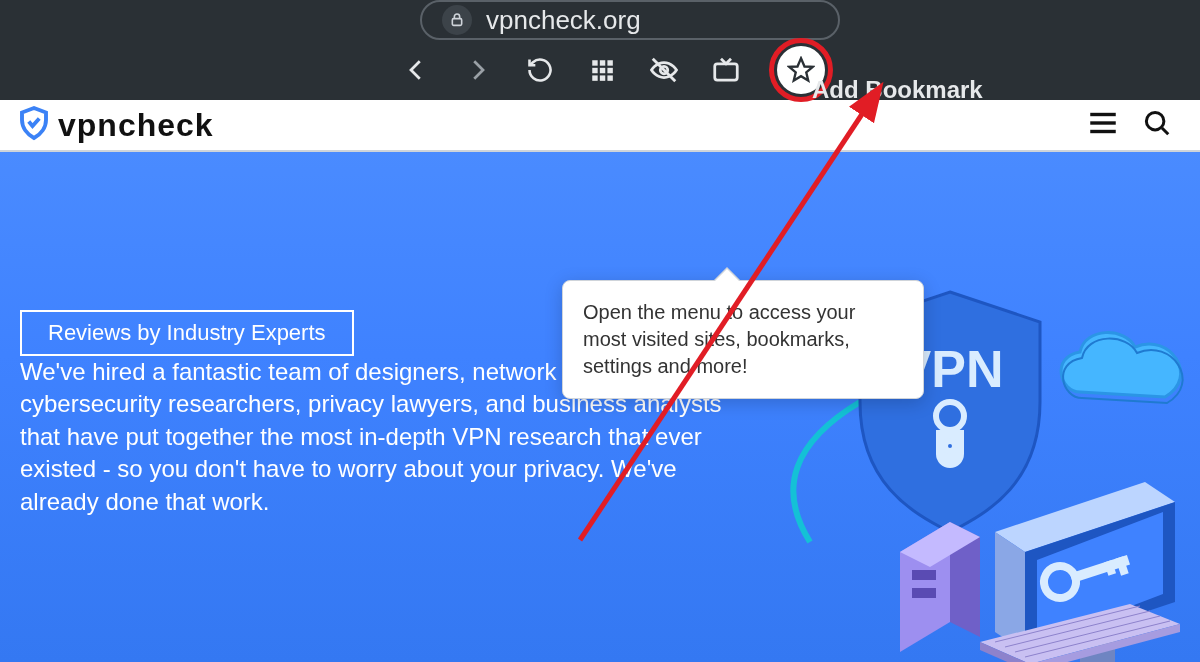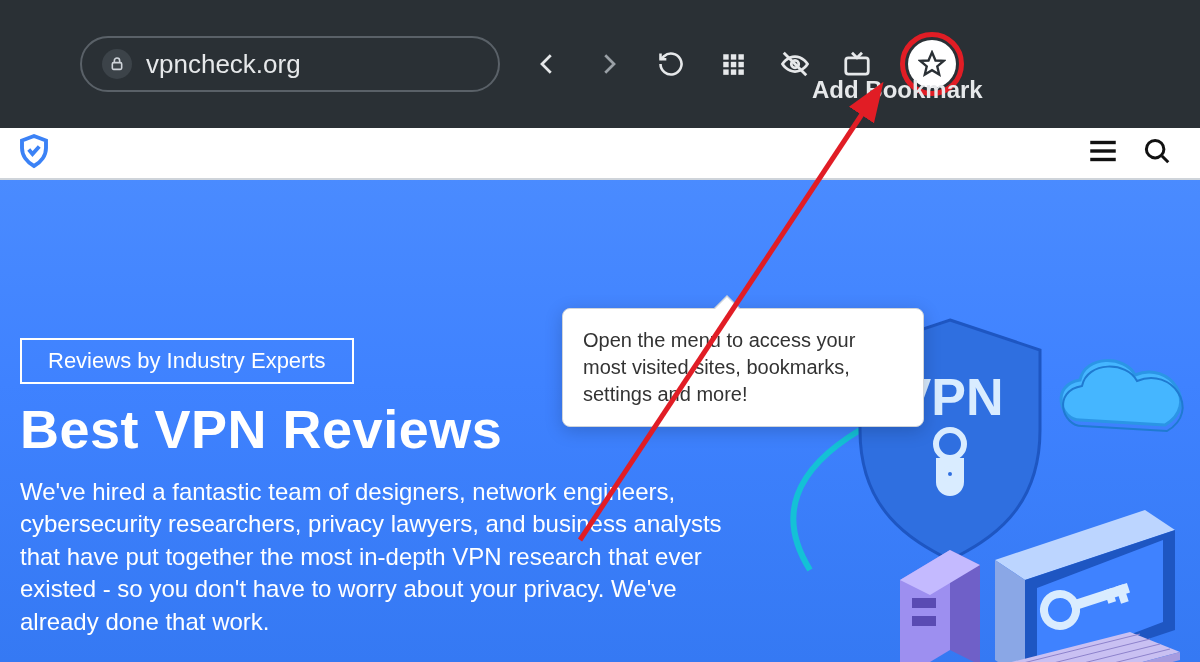--- a/index.html
+++ b/index.html
@@ -12,21 +12,21 @@
     --page-blue:#3b82f6;
     --page-blue-dark:#2f6fe0;
     --white:#ffffff;
     --red:#e11d25;
     --tooltip-bg:#ffffff;
     --tooltip-border:#cfd4da;
     --badge-bg:#277cff;
   }
   html,body{margin:0;padding:0;width:1200px;height:662px;overflow:hidden;font-family:"Segoe UI",Arial,Helvetica,sans-serif;background:#000;}
   
-  .toolbar{position:relative;height:128px;background:var(--toolbar);display:flex;align-items:center;padding:0 20px;box-sizing:border-box;}
+  .toolbar{position:relative;height:100px;background:var(--toolbar);display:flex;align-items:center;padding:0 20px;box-sizing:border-box;flex-direction:column;}
   .urlbar{width:420px;height:56px;border:2px solid var(--pill-line);border-radius:999px;background:var(--toolbar);display:flex;align-items:center;padding:0 20px;box-sizing:border-box;gap:14px;margin-left:60px;}
   .lock-circle{width:30px;height:30px;border-radius:50%;background:#3c4349;display:flex;align-items:center;justify-content:center;}
   .urlbar .url{font-size:26px;color:var(--text);font-weight:400;}
   .toolbar-icons{display:flex;align-items:center;gap:28px;margin-left:30px;}
   .ticon{width:34px;height:34px;display:flex;align-items:center;justify-content:center;color:var(--text);}
   .disabled{color:var(--muted);}
   .bookmark-wrap{position:relative;width:60px;height:60px;display:flex;align-items:center;justify-content:center;}
   .bookmark-ring{position:absolute;inset:-2px;border:5px solid var(--red);border-radius:50%;}
   .bookmark-disk{position:absolute;inset:6px;border-radius:50%;background:var(--white);display:flex;align-items:center;justify-content:center;}
   .bookmark-label{position:absolute;left:812px;top:76px;color:var(--text);font-size:24px;font-weight:bold;}
@@ -123,41 +123,41 @@
 </div>
 
 <div class="siteheader">
   <div class="brand">
     <span>
       <svg width="36" height="36" viewBox="0 0 24 24" fill="none" stroke="#3b82f6" stroke-width="2.6">
           <path d="M12 2l8 3v5c0 5-3.4 9.5-8 12-4.6-2.5-8-7-8-12V5l8-3z"></path>
           <path d="M8.5 11l2.5 3 4.5-5" stroke="#3b82f6"></path>
         </svg>
     </span>
+    <span class="brand-text">vpncheck</span>
   </div>
   <div class="header-right">
     <span>
       <svg width="34" height="34" viewBox="0 0 24 24" fill="none" stroke="#111" stroke-width="2.4">
           <line x1="3" y1="6" x2="21" y2="6"></line>
           <line x1="3" y1="12" x2="21" y2="12"></line>
           <line x1="3" y1="18" x2="21" y2="18"></line>
         </svg>
     </span>
     <span>
       <svg width="30" height="30" viewBox="0 0 24 24" fill="none" stroke="#111" stroke-width="2.4">
           <circle cx="10.5" cy="10.5" r="7"></circle>
           <line x1="21" y1="21" x2="16" y2="16"></line>
         </svg>
     </span>
   </div>
 </div>
 
 <div class="hero">
   <div class="badge">Reviews by Industry Experts</div>
-  <div class="headline">Best VPN Reviews</div>
   <div class="bodytext">We've hired a fantastic team of designers, network engineers, cybersecurity researchers, privacy lawyers, and business analysts that have put together the most in-depth VPN research that ever existed - so you don't have to worry about your privacy. We've already done that work.</div>
 
   
   <div class="tooltip">
     <span>Open the menu to access your most visited sites, bookmarks, settings and more!</span>
   </div>
 
   
   <div class="illus">
     <svg viewBox="0 0 430 380" width="430" height="380">

